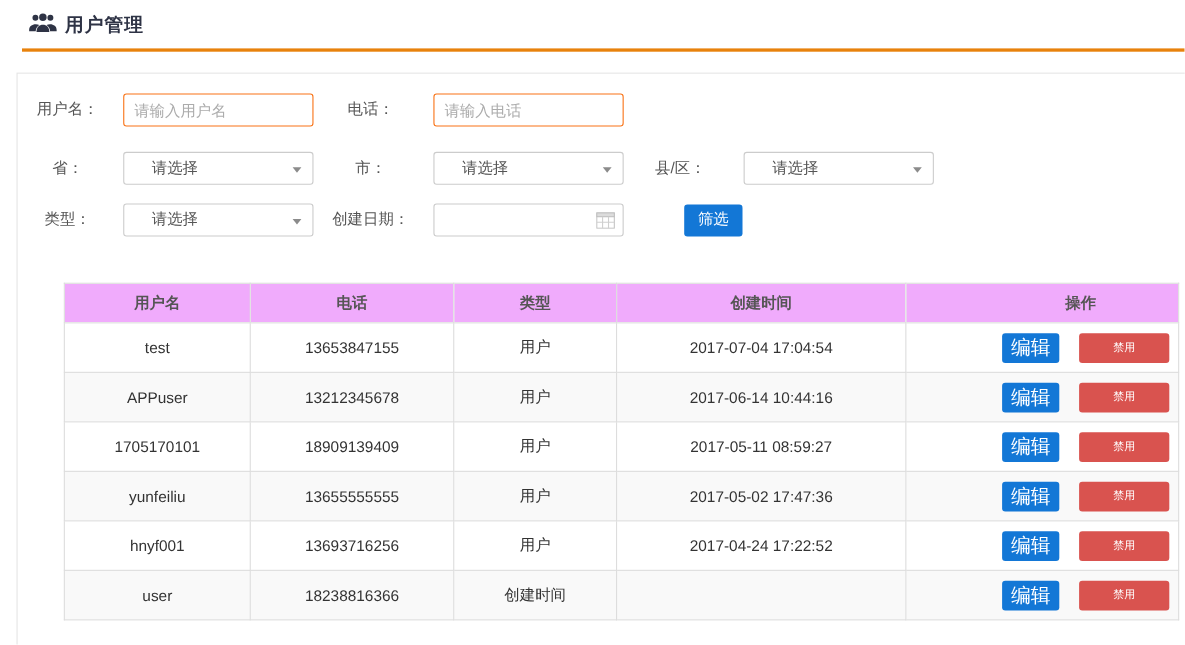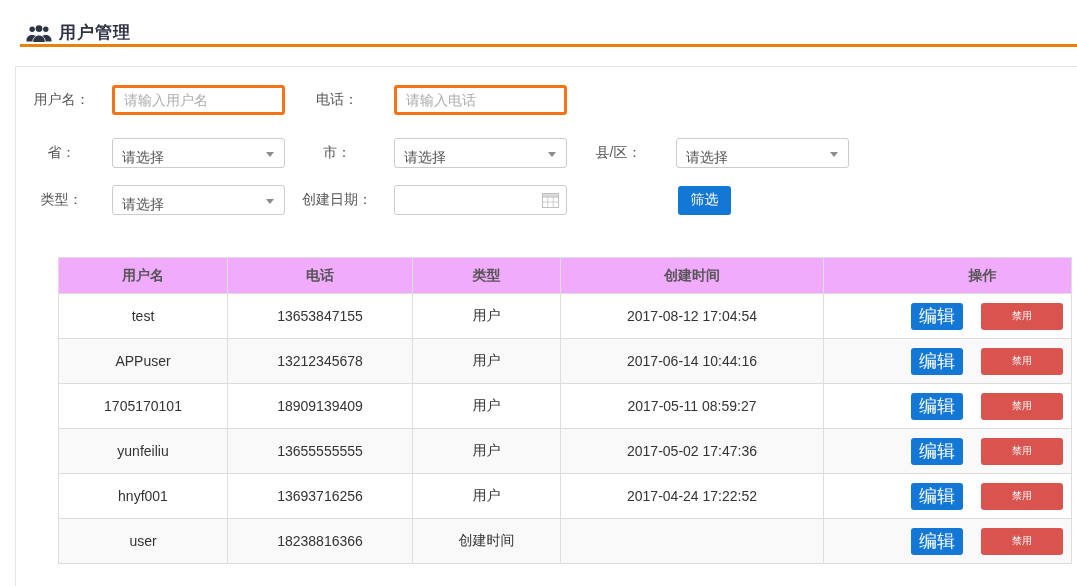--- a/index.html
+++ b/index.html
@@ -1,42 +1,42 @@
 <!DOCTYPE html>
 <html><head>
 <meta charset="utf-8">
 <style>
   * { box-sizing: border-box; margin: 0; padding: 0; }
   html, body { width: 1077px; height: 586px; overflow: hidden; background: #fff; }
   body { font-family: "Liberation Sans", "DejaVu Sans", sans-serif; font-size: 14px; color: #555; }
 
   
-  .page-header { height: 44px; padding: 11px 0 0 26px; display: flex; align-items: flex-end; }
+  .page-header { height: 44px; padding: 11px 0 0 26px; display: flex; align-items: flex-start; }
   .page-header .hicon { width: 26px; height: 20px; margin-right: 7px; display: inline-flex; }
   .page-title { font-size: 17px; font-weight: bold; color: #2e3345; letter-spacing: 1px; }
   .accent-line { margin-left: 20px; height: 3px; background: #e8820c; width: 1057px; }
 
   
   .panel { margin: 19px 0 0 15px; width: 1090px; height: 560px; border: 1px solid #e5e5e5; background: #fff; padding-top: 18px; }
 
   
   .frow { display: flex; align-items: center; height: 30px; }
   .frow.r1 { margin-bottom: 23px; }
   .frow.r2 { margin-bottom: 17px; }
   .lbl { width: 96px; text-align: center; padding-right: 5px; color: #555; white-space: nowrap; }
   .lbl.mid, .lbl.right { width: 109px; padding-right: 5px; }
   .lbl.right { padding-right: 6px; }
   .ctl { width: 173px; height: 30px; }
-  input.txt { width: 173px; height: 30px; border: 3px solid #f97316; border-radius: 3px; padding: 0 9px; font-size: 14px; color: #333; outline: none; font-family: inherit; }
+  input.txt { width: 173px; height: 30px; border: 1px solid #f97316; border-radius: 3px; padding: 0 9px; font-size: 14px; color: #333; outline: none; font-family: inherit; }
   input.txt::placeholder { color: #acacac; opacity: 1; }
-  .select { position: relative; width: 173px; height: 30px; border: 1px solid #ccc; border-radius: 3px; background: #fff; display: flex; align-items: flex-end; padding: 0 9px; color: #555; cursor: default; }
+  .select { position: relative; width: 173px; height: 30px; border: 1px solid #ccc; border-radius: 3px; background: #fff; display: flex; align-items: center; padding: 0 25px; color: #555; cursor: default; }
   .select .caret { position: absolute; right: 10px; top: 13px; width: 0; height: 0; border-left: 4px solid transparent; border-right: 4px solid transparent; border-top: 5px solid #8b8b8b; }
   .datebox { position: relative; width: 173px; height: 30px; border: 1px solid #ccc; border-radius: 3px; background: #fff; }
   .datebox .cal { position: absolute; right: 7px; top: 7px; }
-  .btn-filter { margin-left: 111px; width: 53px; height: 29px; background: #1377d6; color: #fff; border: none; border-radius: 3px; font-size: 14px; font-family: inherit; cursor: pointer; }
+  .btn-filter { margin-left: 55px; width: 53px; height: 29px; background: #1377d6; color: #fff; border: none; border-radius: 3px; font-size: 14px; font-family: inherit; cursor: pointer; }
 
   
   .tblwrap { margin: 42px 0 0 42px; }
   table { border-collapse: collapse; table-layout: fixed; width: 1013px; }
   th, td { border: 1px solid #ddd; text-align: center; overflow: hidden; }
   th { height: 36px; background: #f0abfc; color: #555; font-size: 14px; font-weight: bold; }
   th.op { padding-left: 70px; }
   td { height: 45px; color: #333; font-size: 14px; background: #fff; }
   tr.striped td { background: #f9f9f9; }
   .actions { display: flex; justify-content: flex-end; align-items: center; gap: 18px; padding-right: 8px; }
@@ -127,21 +127,21 @@
           <th>类型</th>
           <th>创建时间</th>
           <th class="op">操作</th>
         </tr>
       </thead>
       <tbody>
         <tr>
           <td>test</td>
           <td>13653847155</td>
           <td>用户</td>
-          <td>2017-08-12 17:04:54</td>
+          <td>2017-07-04 17:04:54</td>
           <td>
               <div class="actions">
             <button class="btn-edit">编辑</button>
             <button class="btn-disable">禁用</button>
           </div>
             </td>
         </tr>
         <tr class="striped">
           <td>APPuser</td>
           <td>13212345678</td>

